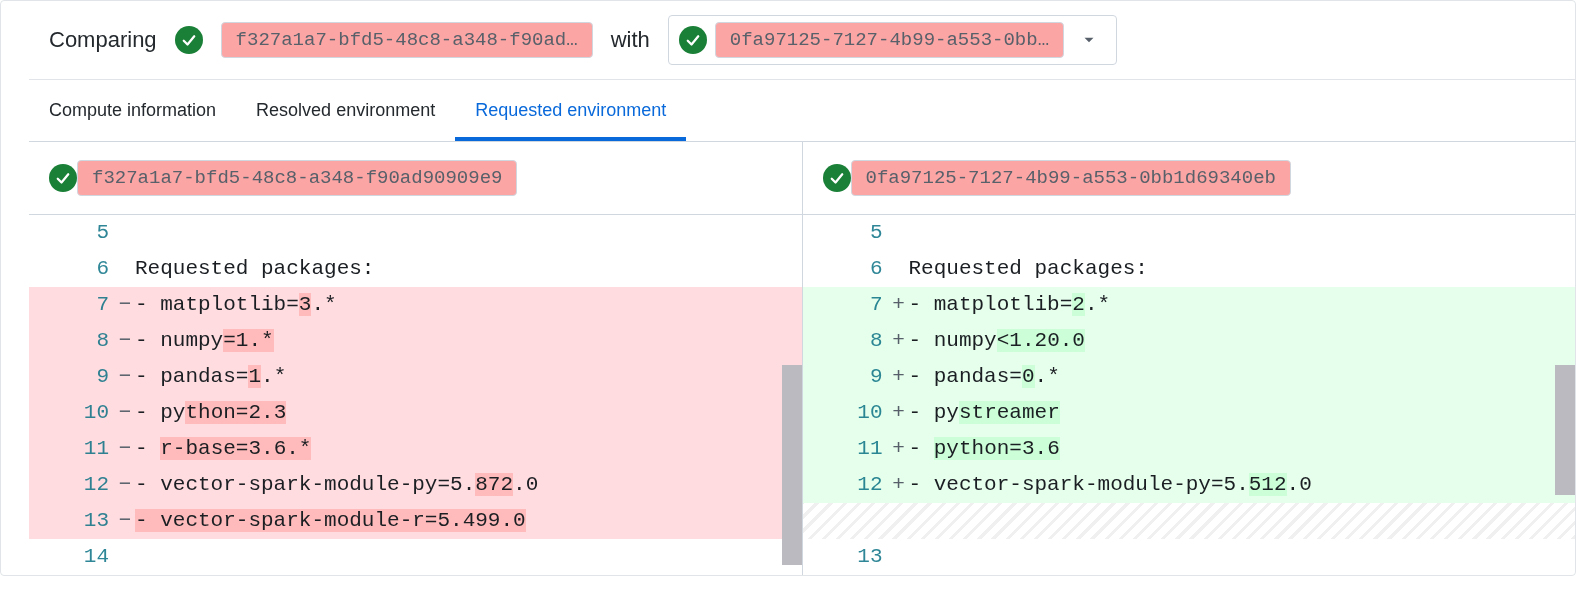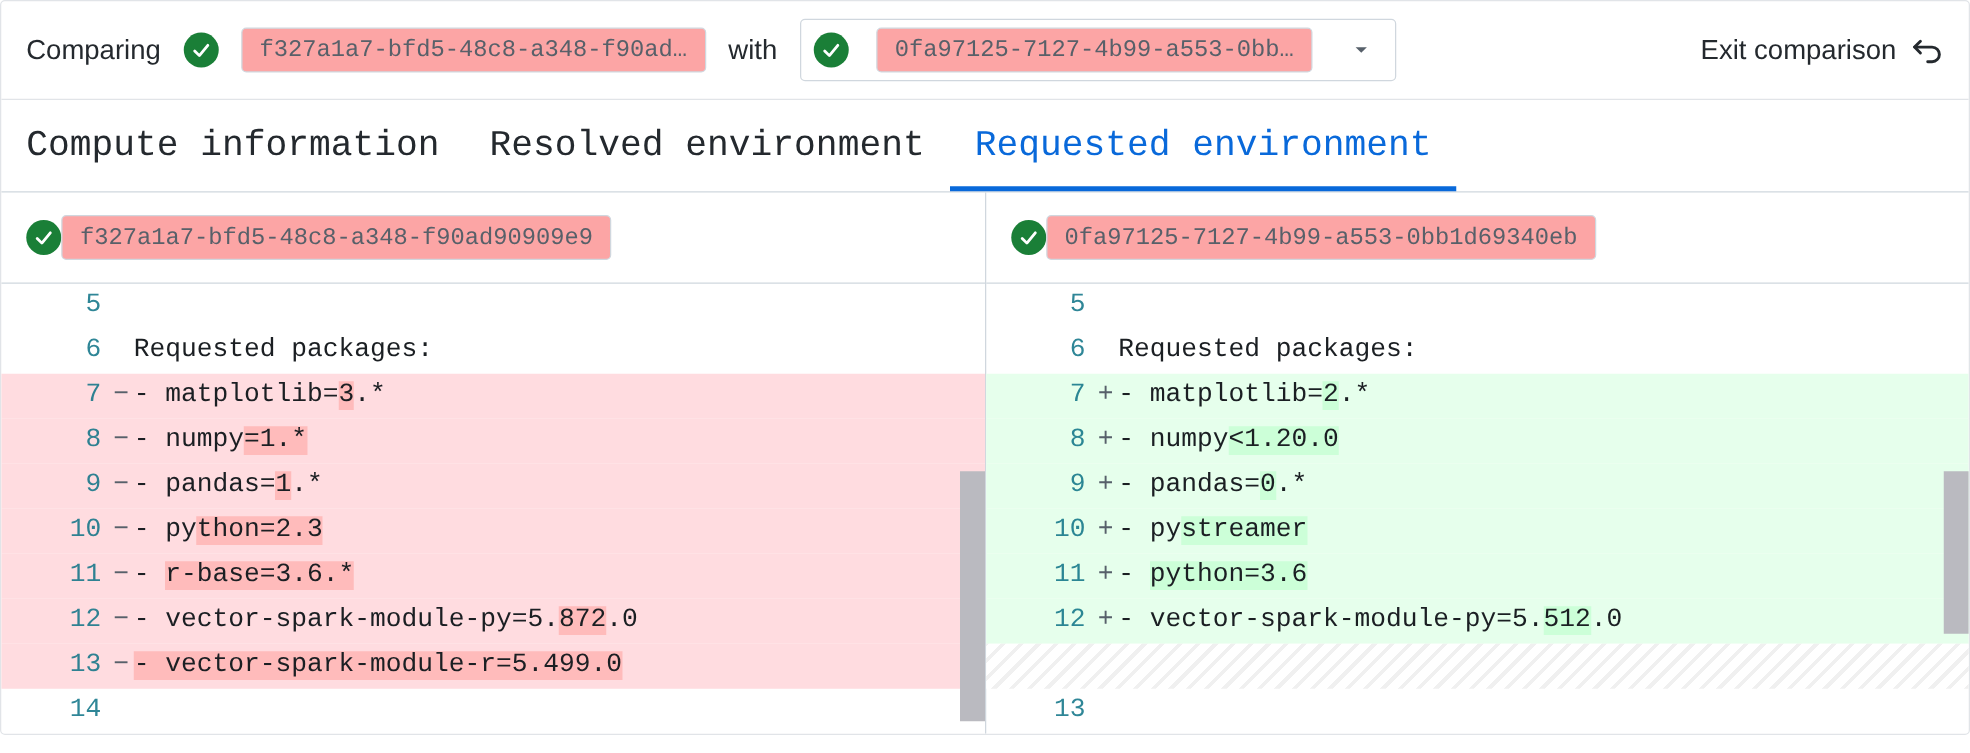--- a/index.html
+++ b/index.html
@@ -8,20 +8,21 @@
     font-family: -apple-system, BlinkMacSystemFont, "Segoe UI", Helvetica, Arial, sans-serif;
     font-size: 20px;
     color: #1b1f23;
     background: #fff;
     width: 1576px;
   }
   .container {
     border: 1px solid #e1e4e8;
     border-radius: 4px;
     overflow: hidden;
+    padding-left: 28px;
   }
   .top-bar {
     display: flex;
     align-items: center;
     padding: 14px 20px;
     gap: 18px;
     border-bottom: 1px solid #e1e4e8;
   }
   .label-text {
     font-size: 22px;
@@ -55,21 +56,21 @@
     border: 1px solid #d0d7de;
     border-radius: 4px;
     padding: 6px 14px;
     white-space: nowrap;
     overflow: hidden;
     text-overflow: ellipsis;
   }
   .combo-box {
     display: flex;
     align-items: center;
-    gap: 22px;
+    gap: 8px;
     border: 1px solid #d0d7de;
     border-radius: 4px;
     padding: 6px 10px 6px 10px;
     background: #fff;
   }
   .combo-box .hash-badge {
     border: 1px solid #d0d7de;
   }
   .chevron {
     padding: 0 8px;
@@ -100,25 +101,24 @@
     stroke-linecap: round;
     stroke-linejoin: round;
   }
   .tabs {
     display: flex;
     border-bottom: 1px solid #d0d7de;
     padding: 0 20px;
   }
   .tab {
     padding: 20px 20px 16px 20px;
-    font-size: 29px;
+    font-size: 18px;
     color: #24292e;
     cursor: pointer;
     border-bottom: 4px solid transparent;
-    font-family: Liberation Mono, monospace;
   }
   .tab:first-child { padding-left: 0; }
   .tab.active {
     color: #0969da;
     border-bottom-color: #0969da;
   }
   .diff-area {
     display: flex;
   }
   .side {
@@ -207,27 +207,20 @@
       <span class="hash-badge" style="border:1px solid #d0d7de;max-width:420px">0fa97125-7127-4b99-a553-0bb…</span>
       <span class="chevron">
         <svg viewBox="0 0 24 24">
             <path d="M6 9l6 6 6-6z"></path>
           </svg>
       </span>
     </div>
 
     <div class="spacer"></div>
 
-    <div class="exit-btn">
-      <span>Exit comparison</span>
-      <svg viewBox="0 0 24 24">
-        <path d="M4 10h12a5 5 0 0 1 0 10h-3"></path>
-          <polyline points="8 6 4 10 8 14"></polyline>
-      </svg>
-    </div>
   </div>
 
   <div class="tabs" id="tabs-host">
       <div class="tab">Compute information</div>
       <div class="tab">Resolved environment</div>
       <div class="tab active">Requested environment</div>
     </div>
 
   <div class="diff-area">
     <div class="side">

